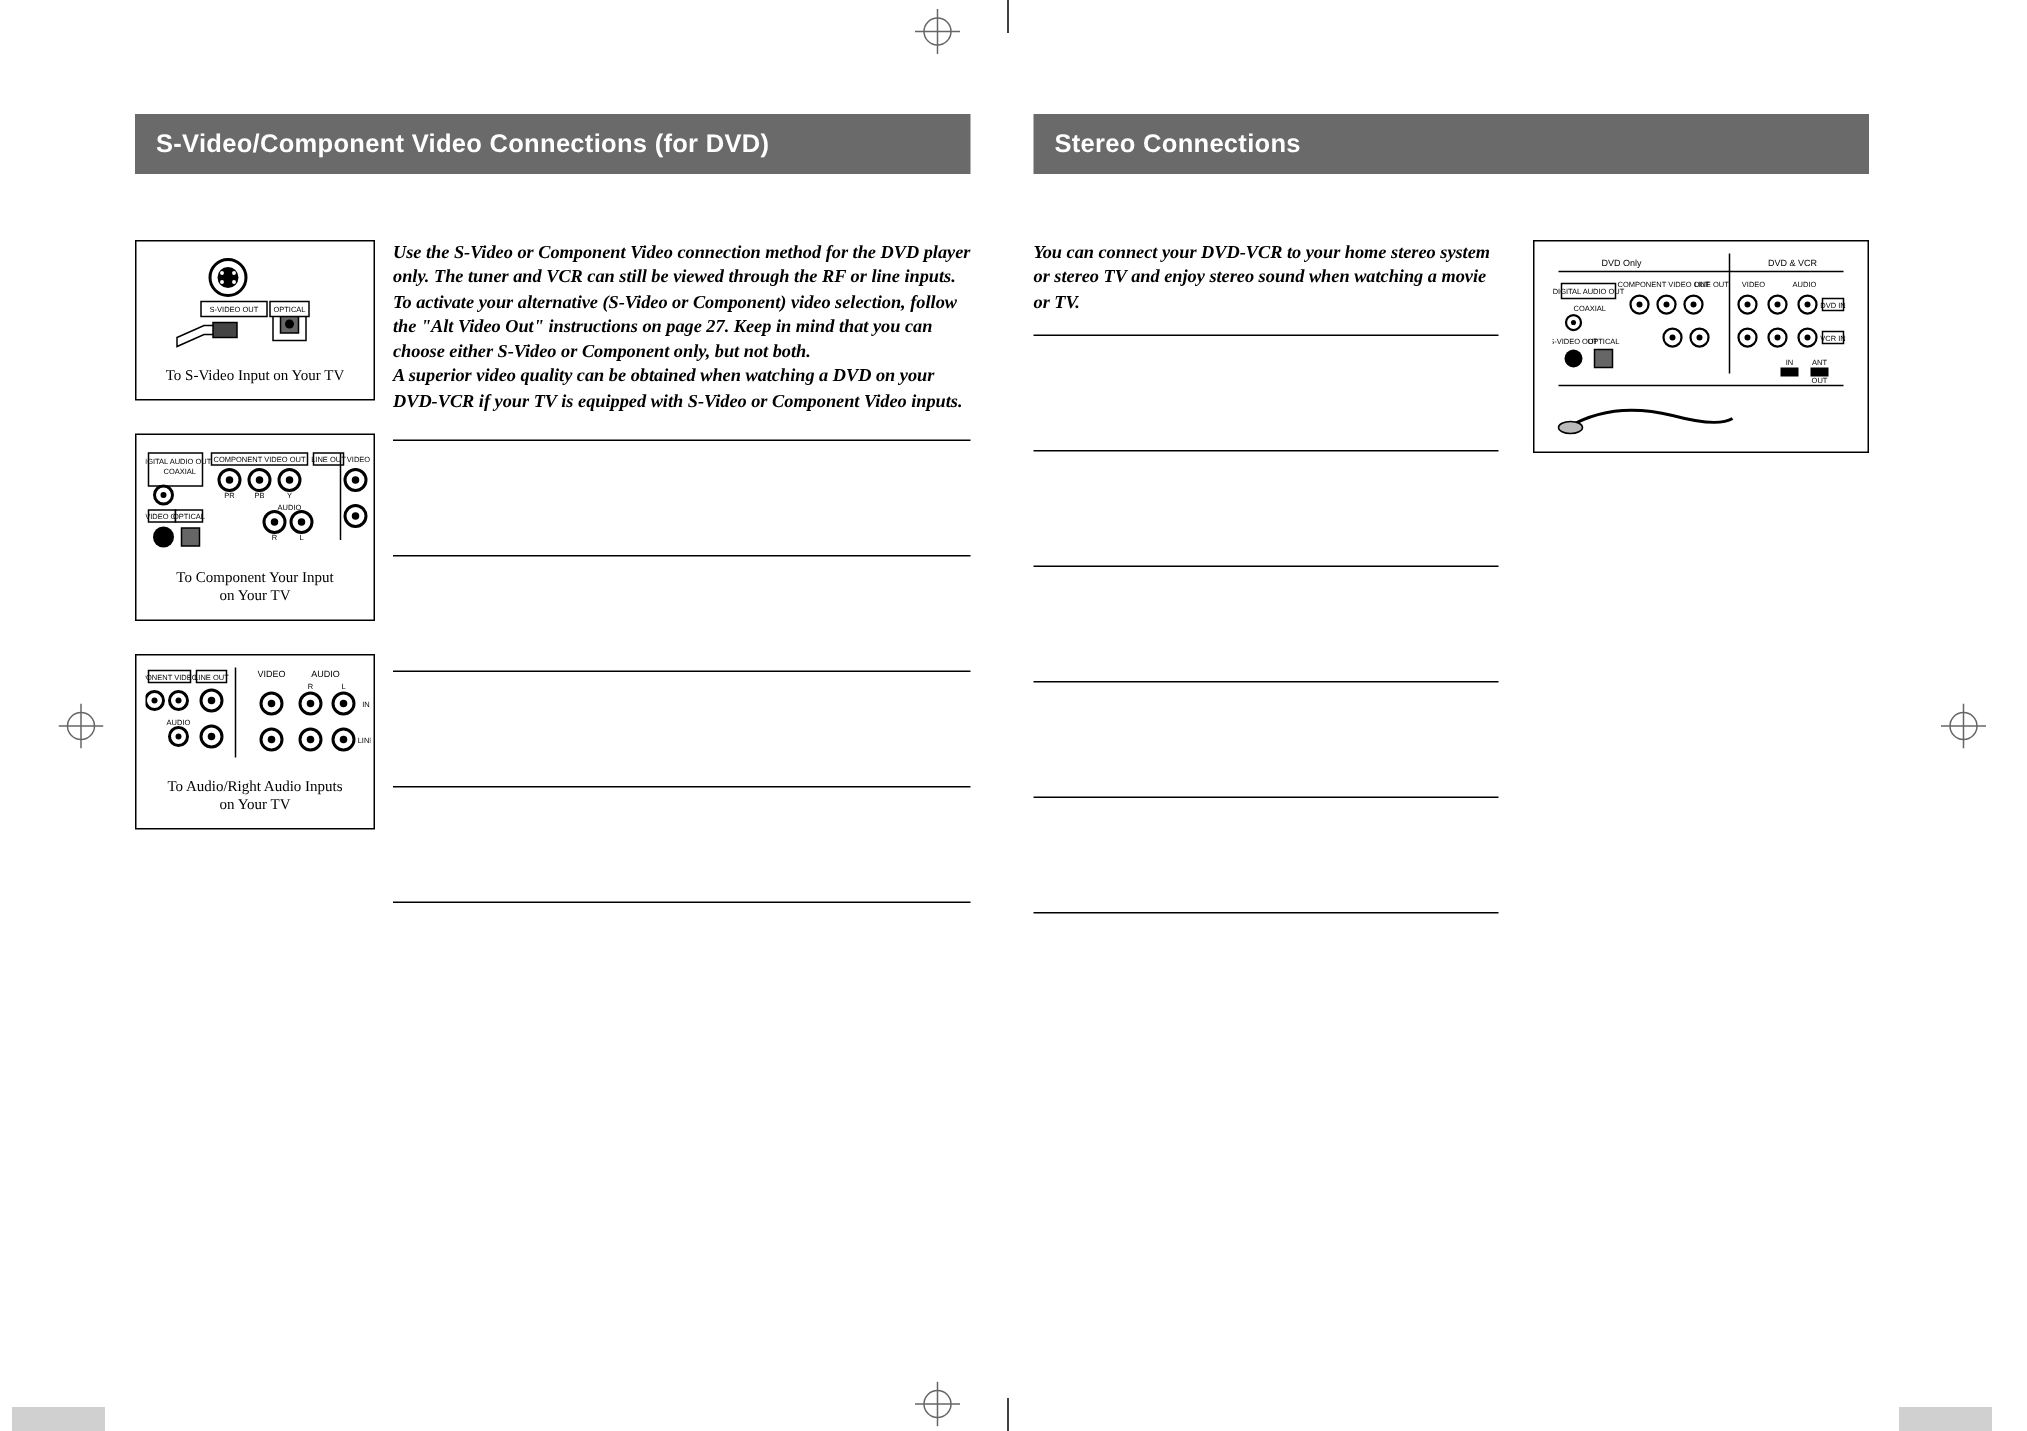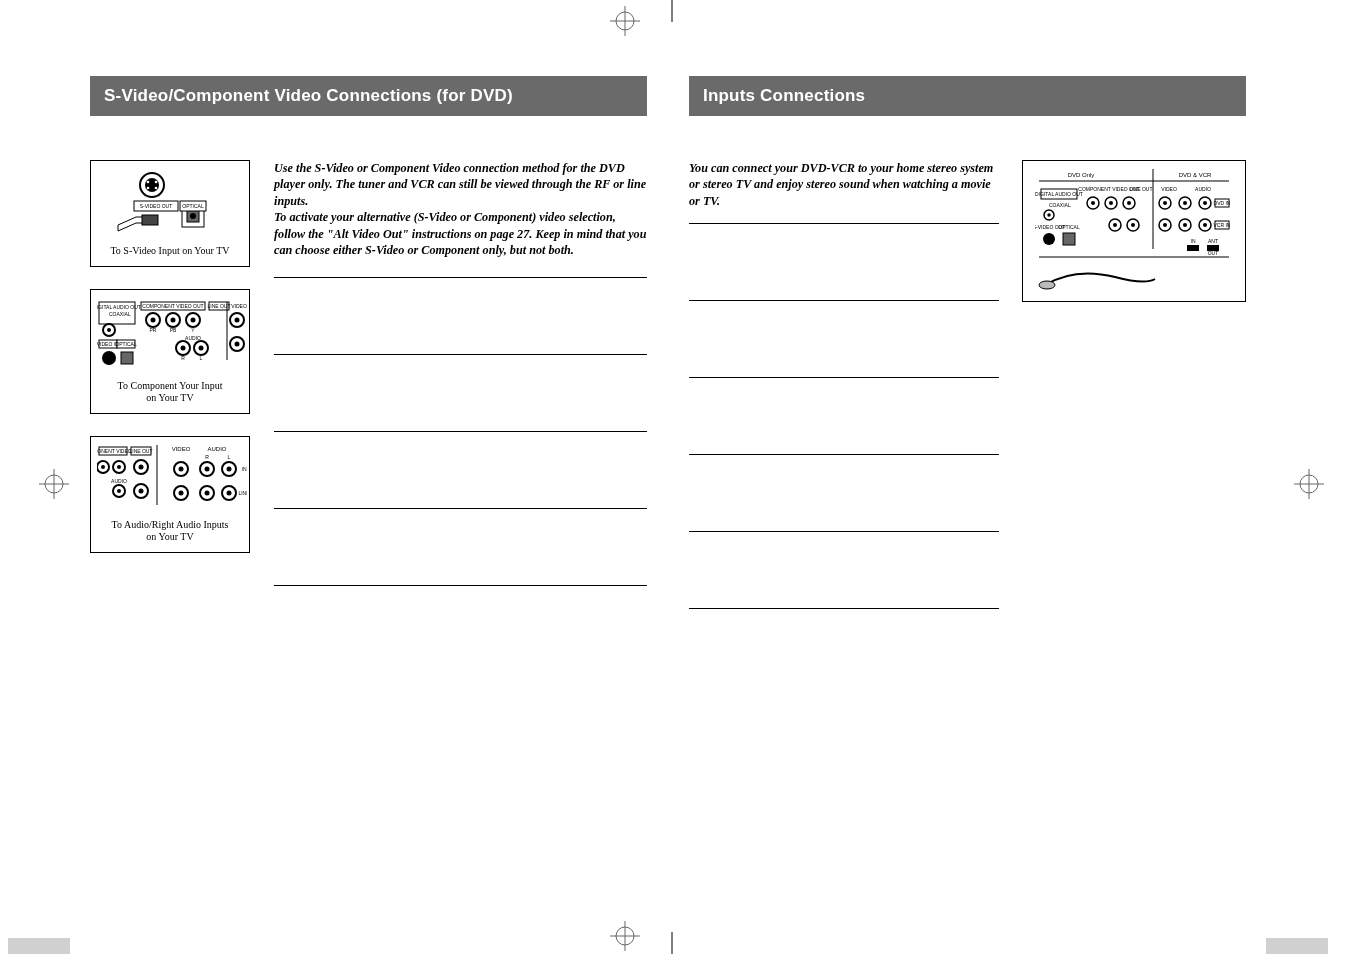--- a/index.html
+++ b/index.html
@@ -60,21 +60,20 @@
     gap: 12px;
   }
   .left-figures {
     width: 160px;
     display: flex;
     flex-direction: column;
     gap: 22px;
   }
   .left-text {
     flex: 1;
-    margin-left: 12px;
   }
 
   .figure-box {
     border: 1px solid #000;
     padding: 6px 6px 8px 6px;
     background: #fff;
     font-family: "Times New Roman", Times, serif;
   }
   .figure-box svg {
     display: block;
@@ -295,37 +294,38 @@
             <span>To Audio/Right Audio Inputs</span><br>
             <span>on Your TV</span>
           </div>
         </div>
       </div>
 
       <div class="left-text">
         <div class="intro-text">
           <p>Use the S-Video or Component Video connection method for the DVD player only. The tuner and VCR can still be viewed through the RF or line inputs.</p>
           <p>To activate your alternative (S-Video or Component) video selection, follow the "Alt Video Out" instructions on page 27. Keep in mind that you can choose either S-Video or Component only, but not both.</p>
+          <p>A superior video quality can be obtained when watching a DVD on your DVD-VCR if your TV is equipped with S-Video or Component Video inputs.</p>
         </div>
         <div class="divider-block">
           <div class="divider"></div>
           <div class="divider"></div>
           <div class="divider"></div>
           <div class="divider"></div>
           <div class="divider"></div>
         </div>
       </div>
     </div>
 
     <div class="pg-chip"></div>
   </div>
 
   <div class="page right">
     <div class="section-banner">
-      <span>Inputs Connections</span>
+      <span>Stereo Connections</span>
     </div>
 
     <div class="right-main">
       <div class="right-text">
         <div class="intro-text">
           <p>You can connect your DVD-VCR to your home stereo system or stereo TV and enjoy stereo sound when watching a movie or TV.</p>
         </div>
         <div class="right-divider-stack">
           <div class="divider"></div>
           <div class="divider"></div>

